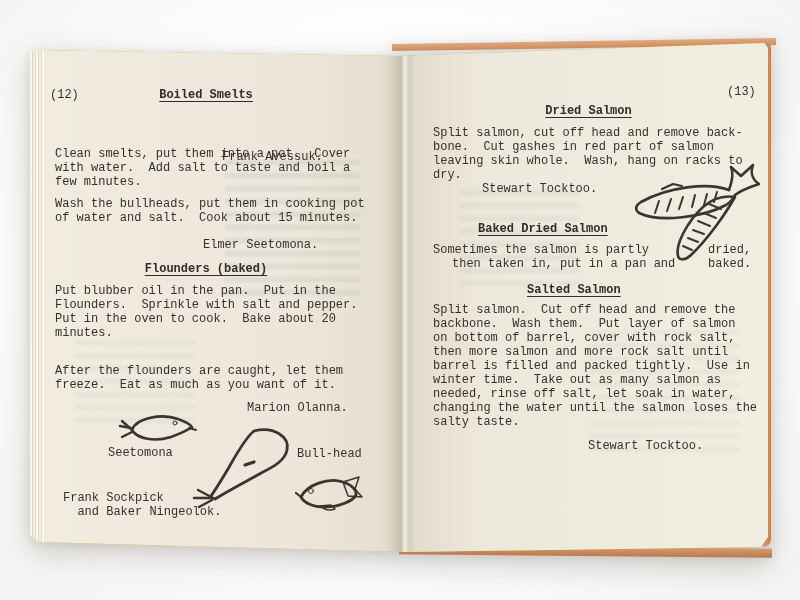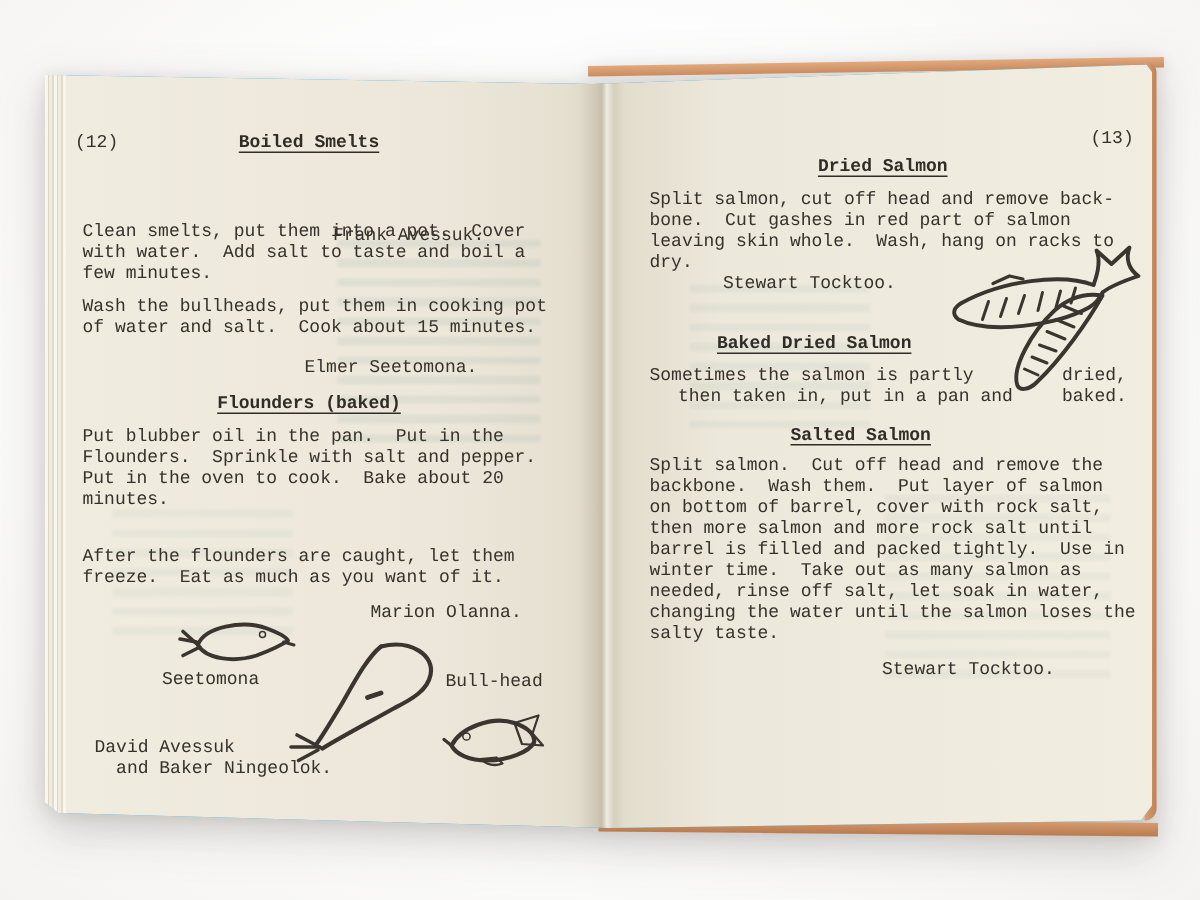--- a/index.html
+++ b/index.html
@@ -12,21 +12,21 @@
   .book-wrap{
     position:absolute;left:30px;top:40px;width:738px;height:520px;
     filter:drop-shadow(0 10px 16px rgba(60,50,40,0.20)) drop-shadow(0 2px 5px rgba(60,50,40,0.12));
   }
   
   .cover-top{position:absolute;left:49%;top:1px;width:52%;height:7px;background:linear-gradient(#e2a97e,#c98c60);transform:rotate(-0.9deg);}
   .cover-right{position:absolute;right:-3px;top:2px;width:8px;height:505px;background:linear-gradient(to right,#d99f72,#c08254);border-radius:0 6px 8px 0;}
   .cover-bottom{position:absolute;left:50%;bottom:4px;width:50.5%;height:9px;background:linear-gradient(#d59a6d,#b87c50);transform:rotate(0.5deg);}
   .pages{
     position:absolute;inset:0;
-    background:#0ea5e9;
+    background:#eab308;
     clip-path:polygon(0 10px,49.5% 16px,99.5% 3px,100% 8px,100% 497px,99% 507px,51% 512px,1.2% 502px,0 495px);
   }
   .left-page{position:absolute;left:0;top:0;width:372px;height:100%;
     background:linear-gradient(to right,#f0ecdf 0%,#ece7da 70%,#e6e0d1 93%,#dbd4c3 100%);}
   .right-page{position:absolute;left:372px;top:0;width:366px;height:100%;
     background:linear-gradient(to left,#f1ede0 0%,#ece8db 78%,#e3ddcd 96%,#d8d1c0 100%);}
   .spine{position:absolute;left:356px;top:0;width:30px;height:100%;
     background:linear-gradient(to right,rgba(90,78,58,0) 0%,rgba(90,78,58,0.10) 38%,rgba(90,78,58,0.16) 50%,rgba(255,255,248,0.55) 62%,rgba(90,78,58,0.06) 78%,rgba(90,78,58,0) 100%);}
   .edge-stack{position:absolute;left:0;top:8px;bottom:6px;width:14px;
     background:repeating-linear-gradient(to right,#f9f6ee 0 2px,#ddd6c5 2px 3px,#f1ecdf 3px 5px,#e2dbca 5px 6px);}
@@ -91,21 +91,21 @@
     <svg class="draw" style="left:160px;top:385px;" width="105" height="82" viewBox="0 0 105 82">
       <path d="M64 6 C84 1 100 12 97 25 C95 35 85 41 73 47 C57 56 36 67 25 74" stroke-width="2.8"></path>
       <path d="M64 6 C55 13 46 30 38 44 C32 54 26 64 21 71" stroke-width="2.8"></path>
       <path d="M25 74 L8 65" stroke-width="2.4"></path>
         <path d="M23 73 L4 73" stroke-width="2.4"></path>
         <path d="M22 75 L9 82" stroke-width="2.4"></path>
       <path d="M55 40 l9 -3" stroke-width="3.2"></path>
     </svg>
     <div class="txt" style="left:267px;top:407px;">Bull-head</div>
 
-    <div class="txt" style="left:33px;top:451px;">David Avessuk
+    <div class="txt" style="left:33px;top:451px;">Frank Sockpick
   and Baker Ningeolok.</div>
 
     <svg class="draw" style="left:265px;top:432px;" width="70" height="46" viewBox="0 0 70 46">
       <path d="M6 25 C12 13 33 5 48 10 C57 13 62 18 61 23 C58 29 44 35 30 35 C18 35 9 31 6 25 Z" stroke-width="2.8"></path>
       <path d="M48 10 L64 5 L60 17 L67 25 L53 24 Z" fill="#3a352f" stroke-width="1.5"></path>
       <circle cx="16" cy="19" r="2.4" fill="#3a352f" stroke="none"></circle>
       <path d="M6 25 L1 21" stroke-width="2.2"></path>
       <path d="M25 34 q7 6 15 3 l-4 -4 Z" fill="#3a352f" stroke-width="1.5"></path>
     </svg>
 

